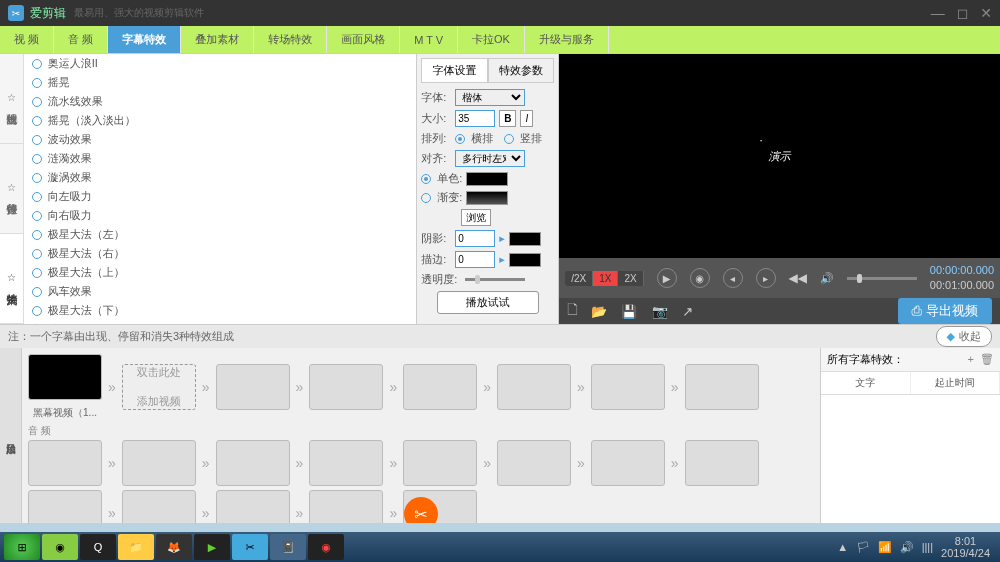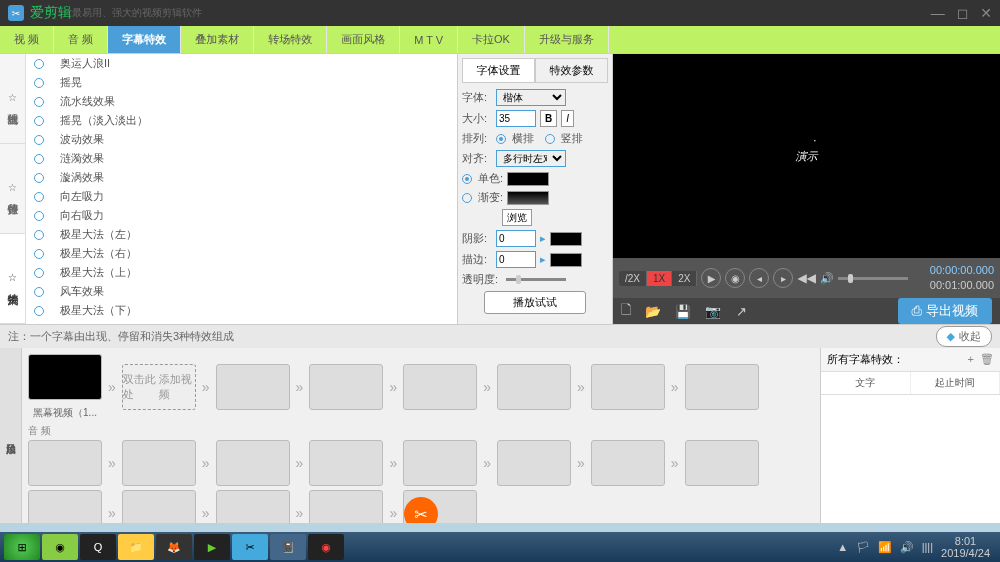--- a/index.html
+++ b/index.html
@@ -1,32 +1,32 @@
 <!DOCTYPE html>
 <html><head>
 <meta charset="utf-8">
 <style>
 *{margin:0;padding:0;box-sizing:border-box;font-family:"Microsoft YaHei",sans-serif;font-size:11px}
 body{width:1000px;height:562px;background:#b8d4e3;overflow:hidden;position:relative}
 .titlebar{height:26px;background:#333;color:#888;display:flex;align-items:center;padding:0 8px}
 .titlebar .logo{width:16px;height:16px;background:#4a9fd8;border-radius:3px;margin-right:6px;display:flex;align-items:center;justify-content:center;color:#fff;font-size:10px}
-.titlebar .title{color:#22c55e;font-size:14px;margin-right:0}
+.titlebar .title{color:#86efac;font-size:12px;margin-right:8px}
 .titlebar .subtitle{color:#666;font-size:10px}
 .titlebar .winbtns{margin-left:auto;display:flex;gap:12px;color:#888}
 .titlebar .winbtns span{cursor:pointer;font-size:14px}
 .tabs{height:28px;background:#bef264;display:flex;border-bottom:1px solid #ccc}
 .tabs .tab{padding:0 14px;display:flex;align-items:center;border-right:1px solid #e5e5e5;cursor:pointer;color:#555}
 .tabs .tab.active{background:#4a9fd8;color:#fff;font-weight:bold}
 .main{display:flex;height:270px}
 .sidetabs{width:26px;background:#f5f5f5;border-right:1px solid #ddd;display:flex;flex-direction:column}
 .sidetab{flex:1;writing-mode:vertical-rl;display:flex;align-items:center;justify-content:center;border-bottom:1px solid #ddd;color:#666;cursor:pointer;font-size:10px;padding:4px 0}
 .sidetab .star{font-size:10px;margin-bottom:2px}
 .sidetab.active{background:#fff;color:#333}
 .effectlist{width:432px;background:#fff;overflow-y:auto;border-right:1px solid #ccc}
-.effect-item{padding:2px 8px;display:flex;align-items:center;gap:16px;cursor:pointer;color:#555}
+.effect-item{padding:2px 8px;display:flex;align-items:center;gap:6px;cursor:pointer;color:#555}
 .effect-item .radio{width:10px;height:10px;border:1px solid #4a9fd8;border-radius:50%}
 .props{width:155px;background:#f0f0f0;padding:4px;border-right:1px solid #ccc}
 .proptabs{display:flex;margin-bottom:6px}
 .proptab{flex:1;text-align:center;padding:4px;border:1px solid #ccc;cursor:pointer}
 .proptab.active{background:#fff}
 .prow{display:flex;align-items:center;gap:4px;margin:4px 0;font-size:10px;color:#555}
 .prow label{width:30px}
 .prow select,.prow input{border:1px solid #4a9fd8;padding:1px 2px;font-size:10px;height:17px}
 .prow .sel{width:70px}
 .prow .num{width:40px}
@@ -36,21 +36,21 @@
 .swatch{width:42px;height:14px;border:1px solid #999;display:inline-block}
 .checker{background:repeating-conic-gradient(#ccc 0 25%,#fff 0 50%) 0 0/8px 8px;width:62px;height:18px;border:1px solid #999}
 .radiobtn{width:10px;height:10px;border:1px solid #4a9fd8;border-radius:50%;display:inline-block;margin-right:2px}
 .radiobtn.on::after{content:"";display:block;width:4px;height:4px;background:#4a9fd8;border-radius:50%;margin:2px}
 .preview{flex:1;background:#1a1a1a;display:flex;flex-direction:column}
 .video{flex:1;background:#000;display:flex;align-items:center;justify-content:center;color:#fff;font-size:16px;position:relative}
 .video .dot{position:absolute;color:#fff}
 .noterow{height:24px;background:#e8e8e8;display:flex;align-items:center;padding:0 8px;color:#666;border-top:1px solid #ccc}
 .noterow .collapse{margin-left:auto;border:1px solid #999;padding:2px 10px;border-radius:10px;cursor:pointer;background:#fff;display:flex;align-items:center;gap:4px}
 .trybtn{background:#fff;border:1px solid #999;padding:3px 28px;border-radius:3px;cursor:pointer;margin:4px auto;display:block}
-.controls{height:40px;background:#555;display:flex;align-items:center;padding:0 6px;gap:4px;color:#ccc}
+.controls{height:40px;background:#555;display:flex;align-items:center;padding:0 6px;gap:13px;color:#ccc}
 .speedbtns{display:flex;background:#444;border-radius:3px}
 .speedbtn{padding:2px 6px;font-size:10px;cursor:pointer;border-right:1px solid #666}
 .speedbtn.active{background:#ef4444;color:#333}
 .cbtn{width:20px;height:20px;border:1px solid #888;border-radius:50%;display:flex;align-items:center;justify-content:center;cursor:pointer;font-size:10px}
 .times{margin-left:auto;text-align:right;font-size:14px;line-height:15px}
 .times .t1{color:#8cf}
 .times .t2{color:#ccc}
 .toolbar2{height:26px;background:#444;display:flex;align-items:center;padding:0 8px;gap:14px;color:#ccc}
 .toolbar2 span{cursor:pointer;font-size:13px}
 .export{margin-left:auto;background:#4a9fd8;color:#fff;padding:4px 14px;border-radius:3px;cursor:pointer;display:flex;align-items:center;gap:4px;font-size:12px}
@@ -281,21 +281,21 @@
 
 <div class="bottom">
   <div class="addedtab">已添加片段</div>
   <div class="timeline">
     <div class="cliprow">
       <div style="display:flex;flex-direction:column;align-items:center">
         <div class="clip black"></div>
         <div class="clipname">黑幕视频（1...</div>
       </div>
       <span class="arrow">»</span>
-      <div class="clip dashed" style="display:flex;flex-direction:row;align-items:center;justify-content:space-between;color:#999">
+      <div class="clip dashed" style="display:flex;flex-direction:column;align-items:center;justify-content:space-between;color:#999">
           <span>双击此处</span>
           <span>添加视频</span>
         </div>
       <span class="arrow">»</span>
         <div class="clip"></div>
       <span class="arrow">»</span>
         <div class="clip"></div>
       <span class="arrow">»</span>
         <div class="clip"></div>
       <span class="arrow">»</span>

